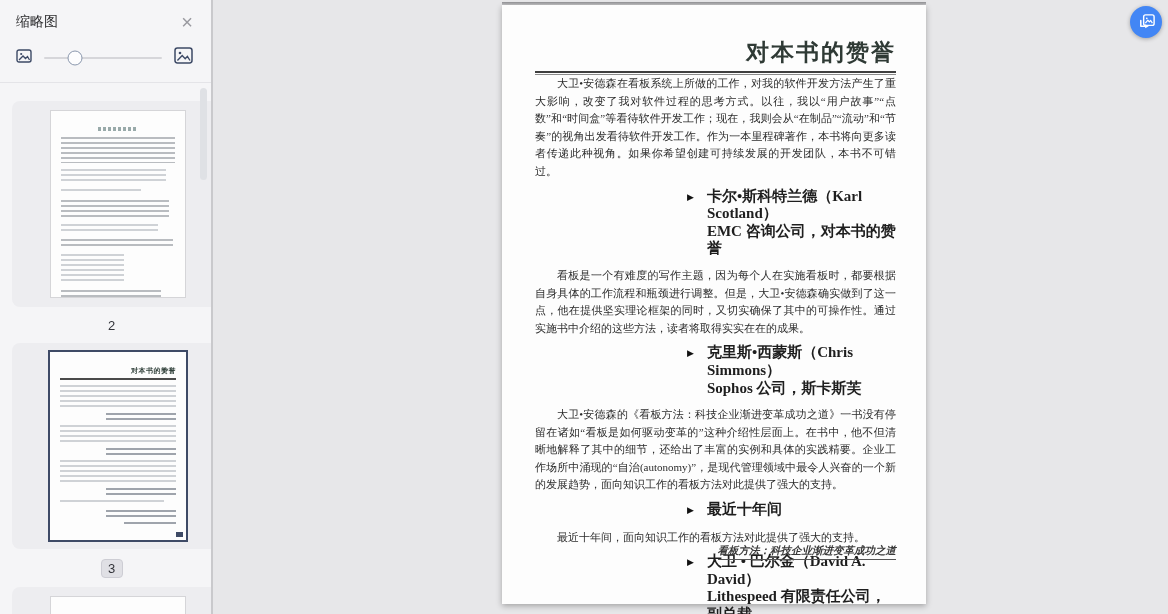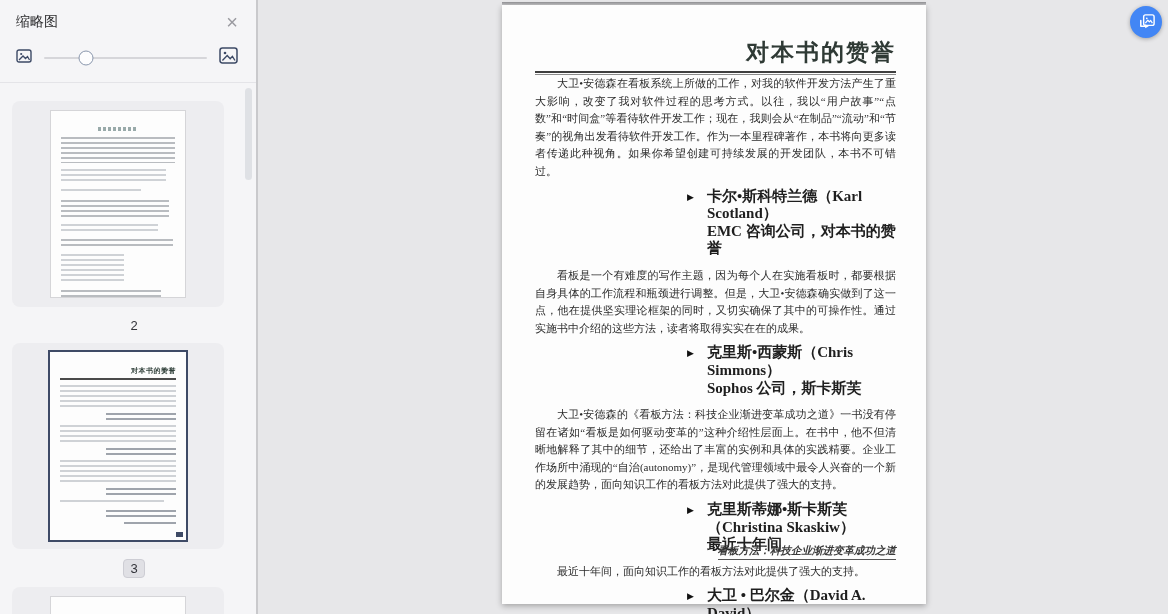--- a/index.html
+++ b/index.html
@@ -1,20 +1,20 @@
 <!DOCTYPE html>
 <html><head>
 <meta charset="utf-8">
 <style>
   * { margin:0; padding:0; box-sizing:border-box; }
   html,body { width:1168px; height:614px; overflow:hidden; }
   body { font-family:"Liberation Sans", sans-serif; background:#e7e7e9; position:relative; }
 
   
-  .sidebar { position:absolute; left:0; top:0; width:258px; height:614px; background:#f5f5f7; border-right:2px solid #c9c9cc; overflow:hidden; }
+  .sidebar { position:absolute; left:0; top:0; width:213px; height:614px; background:#f5f5f7; border-right:2px solid #c9c9cc; overflow:hidden; }
   .sb-header { display:flex; justify-content:space-between; align-items:center; padding:13px 18px 0 16px; }
   .sb-title { font-size:14px; color:#2c2c2e; }
   .sb-close { font-size:20px; color:#9a9aa0; line-height:14px; cursor:pointer; }
   .sb-zoomrow { display:flex; align-items:center; gap:12px; padding:16px 18px 14px 16px; border-bottom:1px solid #e4e4e8; }
   .img-ic { color:#3d4a66; flex:0 0 auto; }
   .slider-track { position:relative; flex:1; height:2px; background:#d6d6da; border-radius:1px; }
   .slider-thumb { position:absolute; left:26%; top:50%; transform:translate(-50%,-50%); width:15px; height:15px; background:#fdfdfe; border:1.5px solid #8a97ad; border-radius:50%; }
   .thumb-list { padding:18px 0 0 12px; }
   .thumb-card { width:212px; height:206px; background:#ededf0; border-radius:8px; display:flex; align-items:center; justify-content:center; }
   .thumb-page { width:136px; height:188px; background:#fdfdfd; border:1px solid #d5d5d8; padding:14px 10px; overflow:hidden; position:relative; }
@@ -145,21 +145,20 @@
       <div class="attr-lines">
         <div>克里斯•西蒙斯（Chris Simmons）</div>
         <div>Sophos 公司，斯卡斯芙</div>
       </div>
     </div>
 
     <p class="para">大卫•安德森的《看板方法：科技企业渐进变革成功之道》一书没有停留在诸如“看板是如何驱动变革的”这种介绍性层面上。在书中，他不但清晰地解释了其中的细节，还给出了丰富的实例和具体的实践精要。企业工作场所中涌现的“自治(autonomy)”，是现代管理领域中最令人兴奋的一个新的发展趋势，面向知识工作的看板方法对此提供了强大的支持。</p>
     <div class="attr">
       <span class="attr-tri">▶</span>
       <div class="attr-lines">
-        <div>克里斯蒂娜•斯卡斯芙（Christina Skaskiw）</div>
         <div>最近十年间</div>
       </div>
     </div>
 
     <p class="para">最近十年间，面向知识工作的看板方法对此提供了强大的支持。</p>
     <div class="attr">
       <span class="attr-tri">▶</span>
       <div class="attr-lines">
         <div>大卫 • 巴尔金（David A. David）</div>
         <div>Lithespeed 有限责任公司，副总裁</div>

